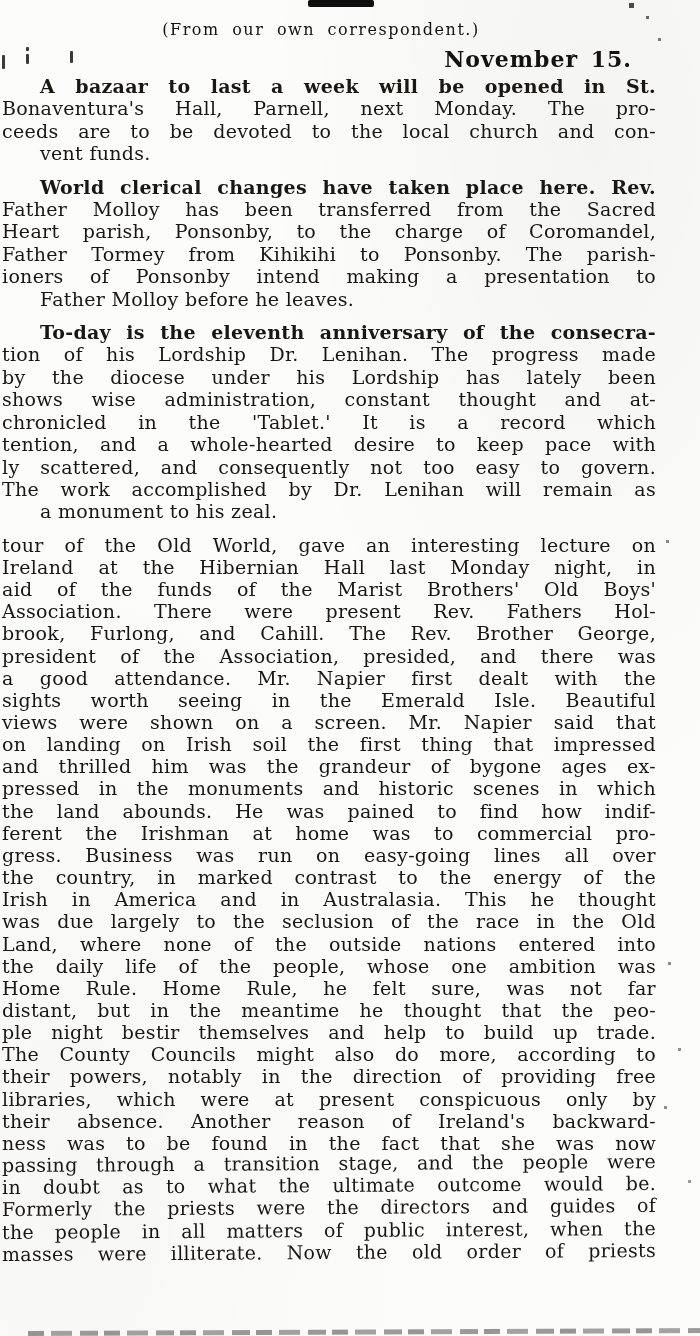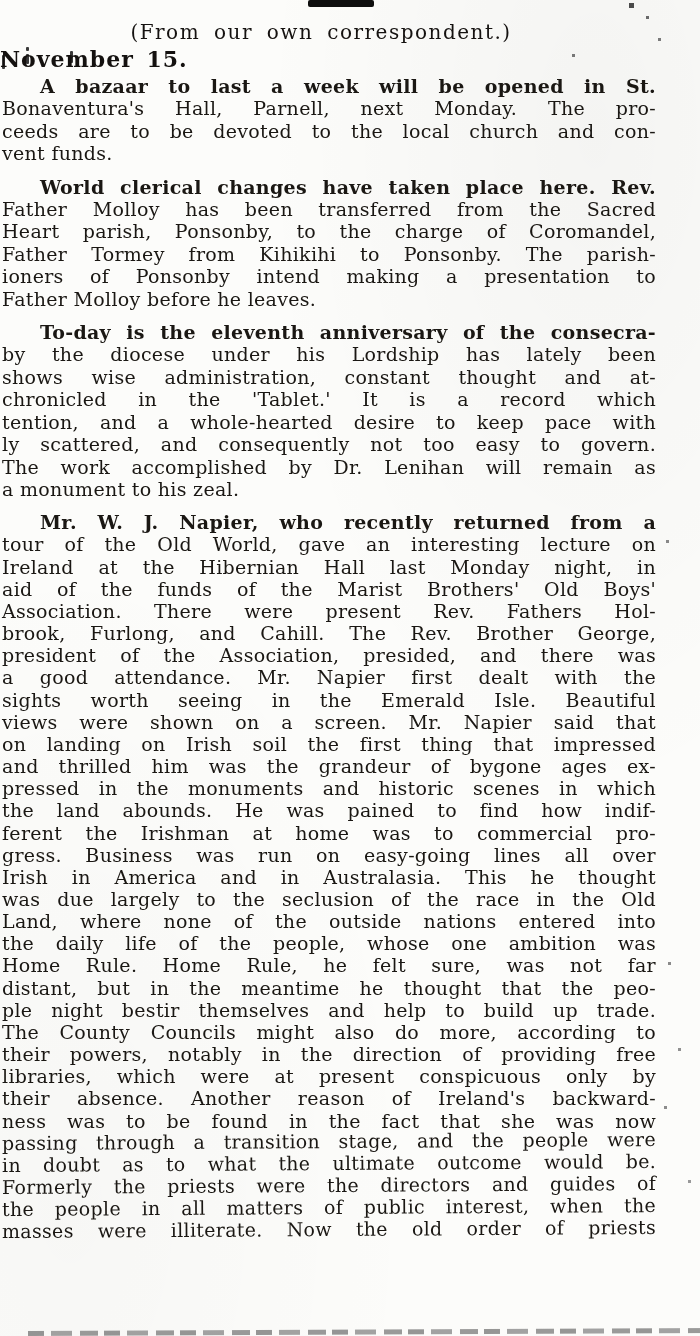--- a/index.html
+++ b/index.html
@@ -17,42 +17,42 @@
       #fcfcfa;
     color:#181512;
   }
   
   .headline-bar{
     position:absolute;left:308px;top:0;width:66px;height:7px;
     background:#0e0e0e;border-radius:2px;
   }
   .byline{
     position:absolute;top:20px;left:0;width:642px;
-    text-align:center;font-size:20px;letter-spacing:1.5px;
+    text-align:center;font-size:16px;letter-spacing:1.5px;
     word-spacing:6px;color:#151210;
   }
   .dateline{
     position:absolute;top:46px;left:0;width:632px;
-    text-align:left;font-size:22px;font-weight:bold;
+    text-align:right;font-size:22px;font-weight:bold;
     letter-spacing:1px;word-spacing:4px;color:#14110f;
   }
   .body-text{
     position:absolute;top:75px;left:2px;width:654px;
   }
   .paragraph{margin:0 0 11px 0;padding:0;}
   .line{
     font-size:19px;line-height:22.4px;
     letter-spacing:0.3px;
     text-align:justify;text-align-last:justify;
     text-justify:inter-word;
     color:#1a1713;
   }
   .paragraph[data-paragraph="3"] .line{line-height:22.15px;}
   .line.first{text-indent:38px;font-weight:bold;}
-  .line.lastline{text-align-last:left;}
+  .line.lastline{text-align-last:left;margin-left:38px;}
   
   .paragraph[data-paragraph="3"] .line:nth-child(n+29){
     transform:rotate(-0.35deg);transform-origin:0 50%;
   }
   
   .mark{position:absolute;background:#3a3a3a;border-radius:1px;}
   .mark.m1{left:2px;top:55px;width:3px;height:14px;}
   .mark.m2d{left:26px;top:47px;width:3px;height:4px;}
   .mark.m2s{left:26px;top:54px;width:3px;height:10px;}
   .mark.m3{left:70px;top:51px;width:3px;height:12px;}
@@ -108,45 +108,46 @@
     <div class="paragraph" data-paragraph="1">
         <div class="line first">World clerical changes have taken place here. Rev.</div>
         <div class="line">Father Molloy has been transferred from the Sacred</div>
         <div class="line">Heart parish, Ponsonby, to the charge of Coromandel,</div>
         <div class="line">Father Tormey from Kihikihi to Ponsonby. The parish-</div>
         <div class="line">ioners of Ponsonby intend making a presentation to</div>
         <div class="line lastline">Father Molloy before he leaves.</div>
       </div>
     <div class="paragraph" data-paragraph="2">
         <div class="line first">To-day is the eleventh anniversary of the consecra-</div>
+        <div class="line">tion of his Lordship Dr. Lenihan. The progress made</div>
         <div class="line">by the diocese under his Lordship has lately been</div>
         <div class="line">shows wise administration, constant thought and at-</div>
         <div class="line">chronicled in the 'Tablet.' It is a record which</div>
         <div class="line">tention, and a whole-hearted desire to keep pace with</div>
         <div class="line">ly scattered, and consequently not too easy to govern.</div>
         <div class="line">The work accomplished by Dr. Lenihan will remain as</div>
         <div class="line lastline">a monument to his zeal.</div>
       </div>
     <div class="paragraph" data-paragraph="3">
-        <div class="line first">Mr. W. J. Napier, who recently returned from a</div>
         <div class="line">tour of the Old World, gave an interesting lecture on</div>
         <div class="line">Ireland at the Hibernian Hall last Monday night, in</div>
         <div class="line">aid of the funds of the Marist Brothers' Old Boys'</div>
         <div class="line">Association. There were present Rev. Fathers Hol-</div>
         <div class="line">brook, Furlong, and Cahill. The Rev. Brother George,</div>
         <div class="line">president of the Association, presided, and there was</div>
         <div class="line">a good attendance. Mr. Napier first dealt with the</div>
         <div class="line">sights worth seeing in the Emerald Isle. Beautiful</div>
         <div class="line">views were shown on a screen. Mr. Napier said that</div>
         <div class="line">on landing on Irish soil the first thing that impressed</div>
         <div class="line">and thrilled him was the grandeur of bygone ages ex-</div>
         <div class="line">pressed in the monuments and historic scenes in which</div>
         <div class="line">the land abounds. He was pained to find how indif-</div>
         <div class="line">ferent the Irishman at home was to commercial pro-</div>
         <div class="line">gress. Business was run on easy-going lines all over</div>
+        <div class="line">the country, in marked contrast to the energy of the</div>
         <div class="line">Irish in America and in Australasia. This he thought</div>
         <div class="line">was due largely to the seclusion of the race in the Old</div>
         <div class="line">Land, where none of the outside nations entered into</div>
         <div class="line">the daily life of the people, whose one ambition was</div>
         <div class="line">Home Rule. Home Rule, he felt sure, was not far</div>
         <div class="line">distant, but in the meantime he thought that the peo-</div>
         <div class="line">ple night bestir themselves and help to build up trade.</div>
         <div class="line">The County Councils might also do more, according to</div>
         <div class="line">their powers, notably in the direction of providing free</div>
         <div class="line">libraries, which were at present conspicuous only by</div>

